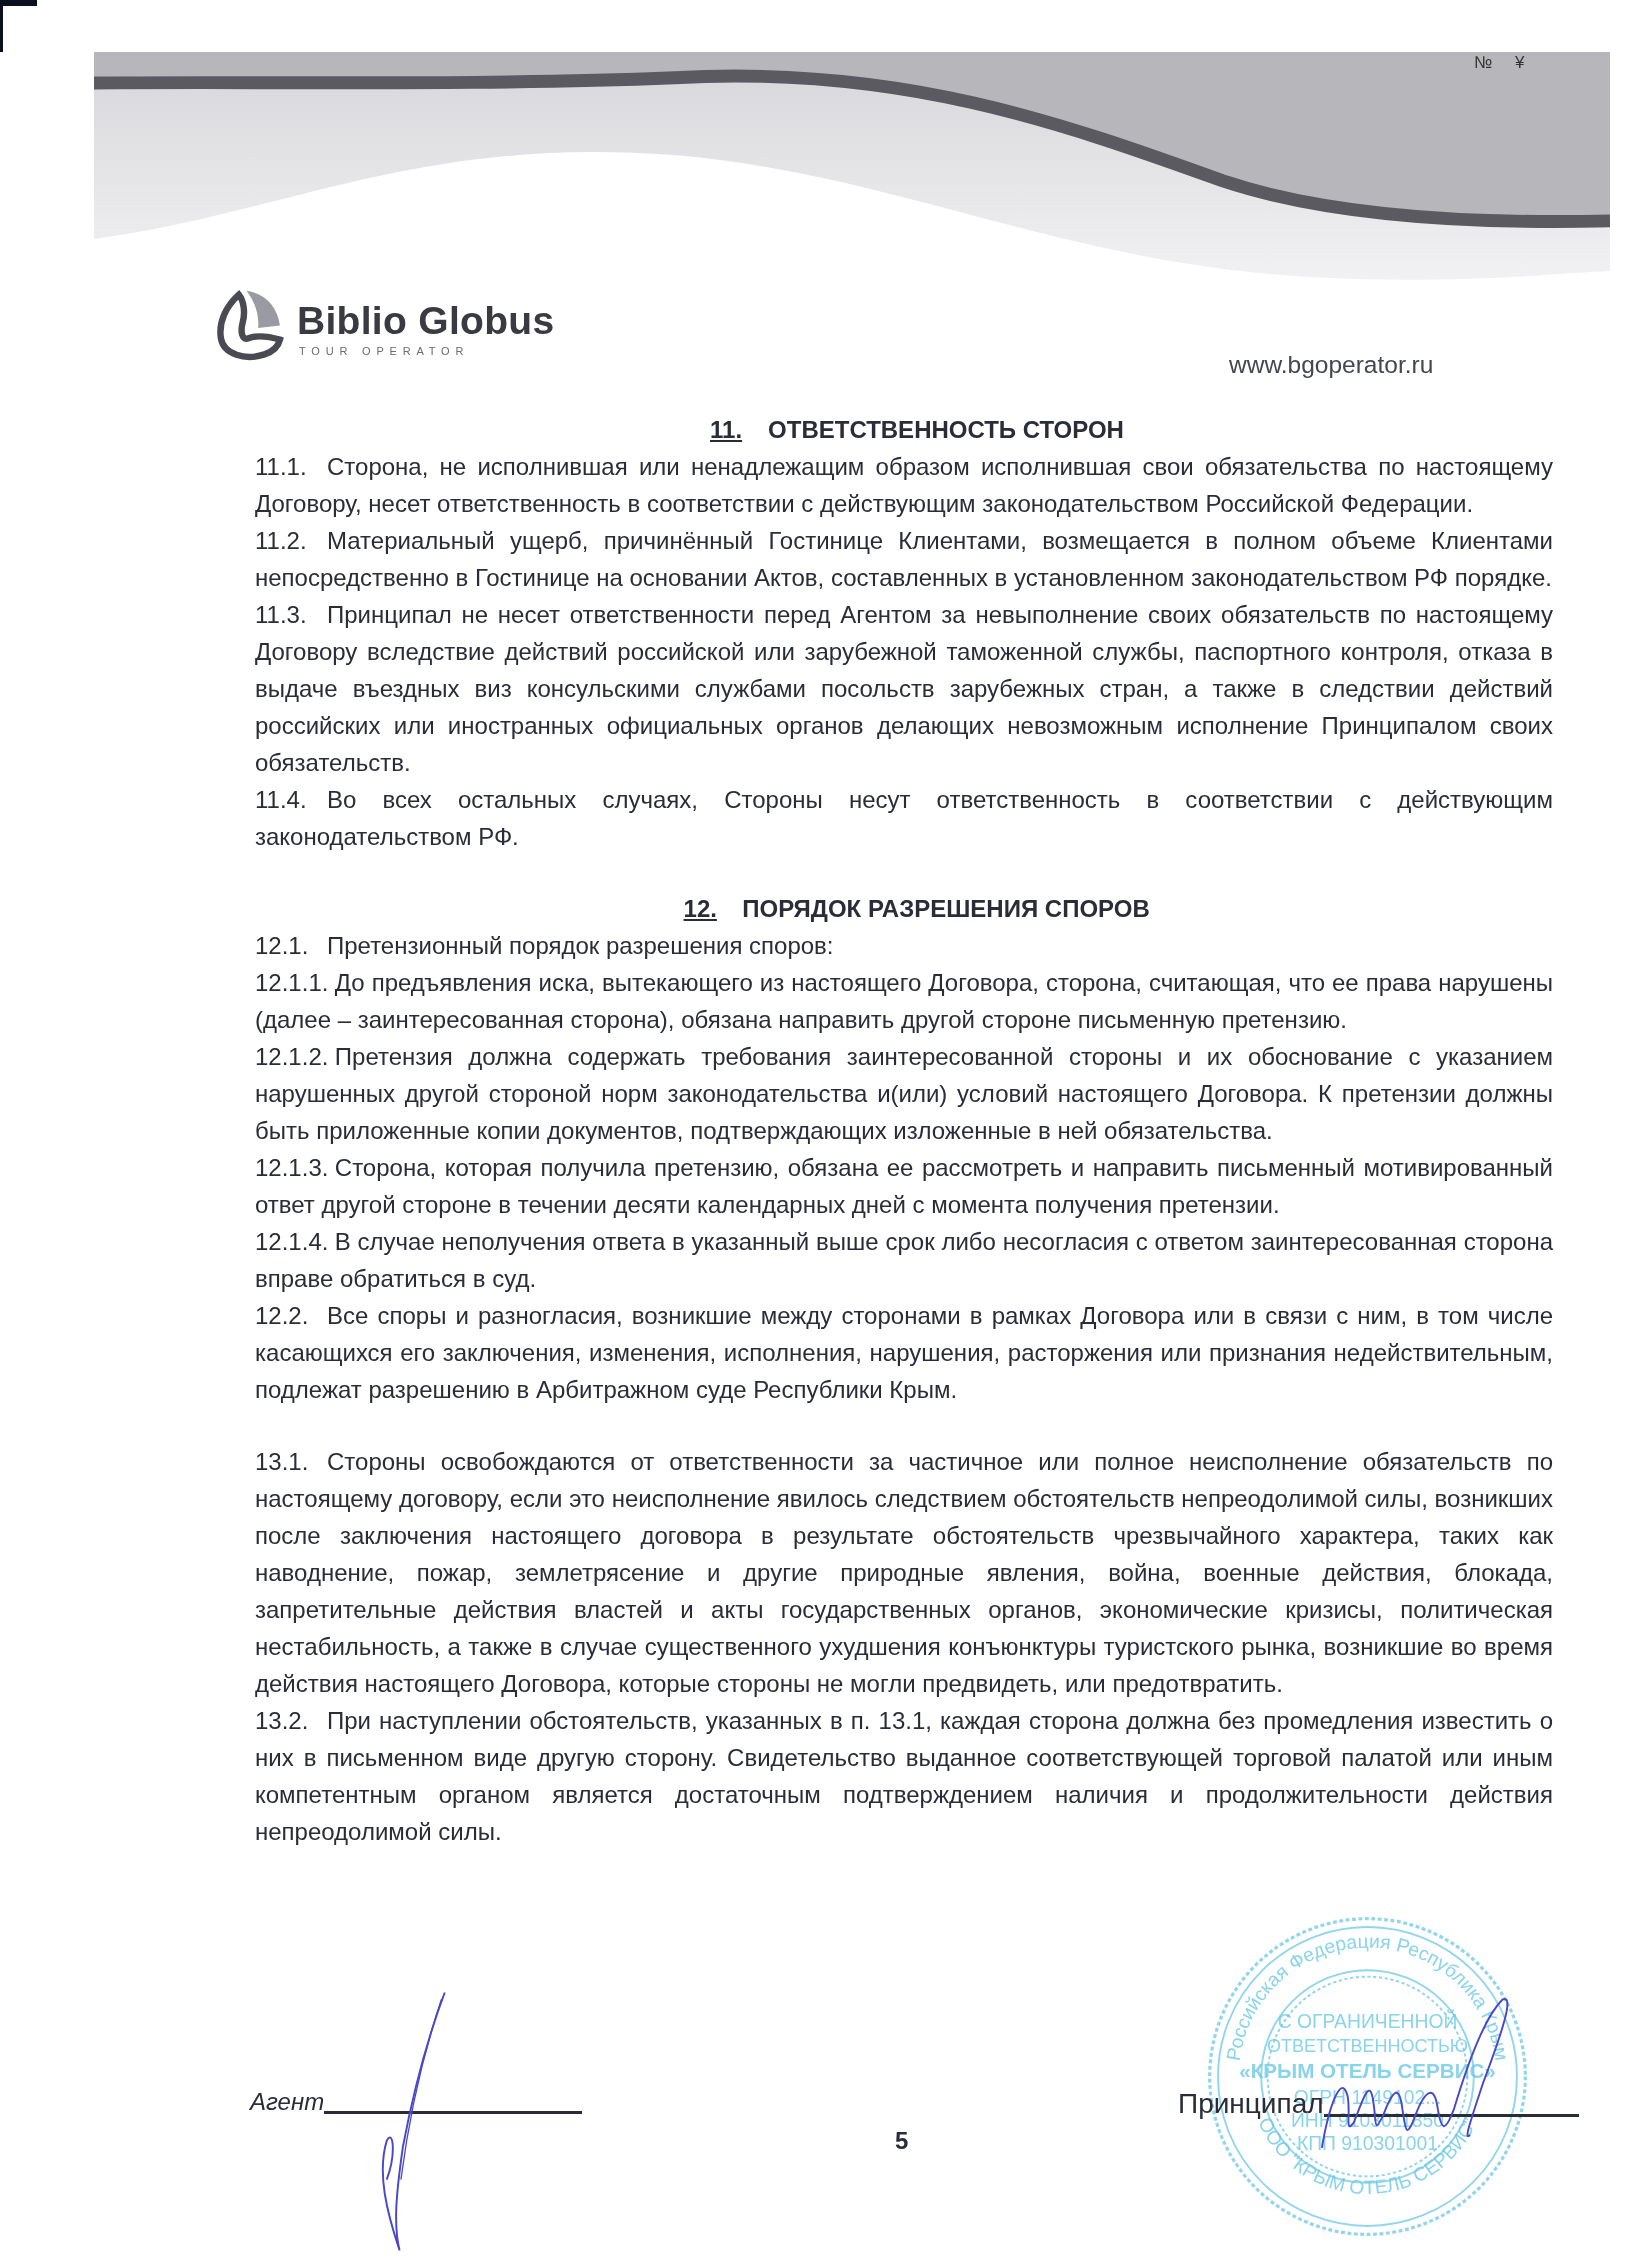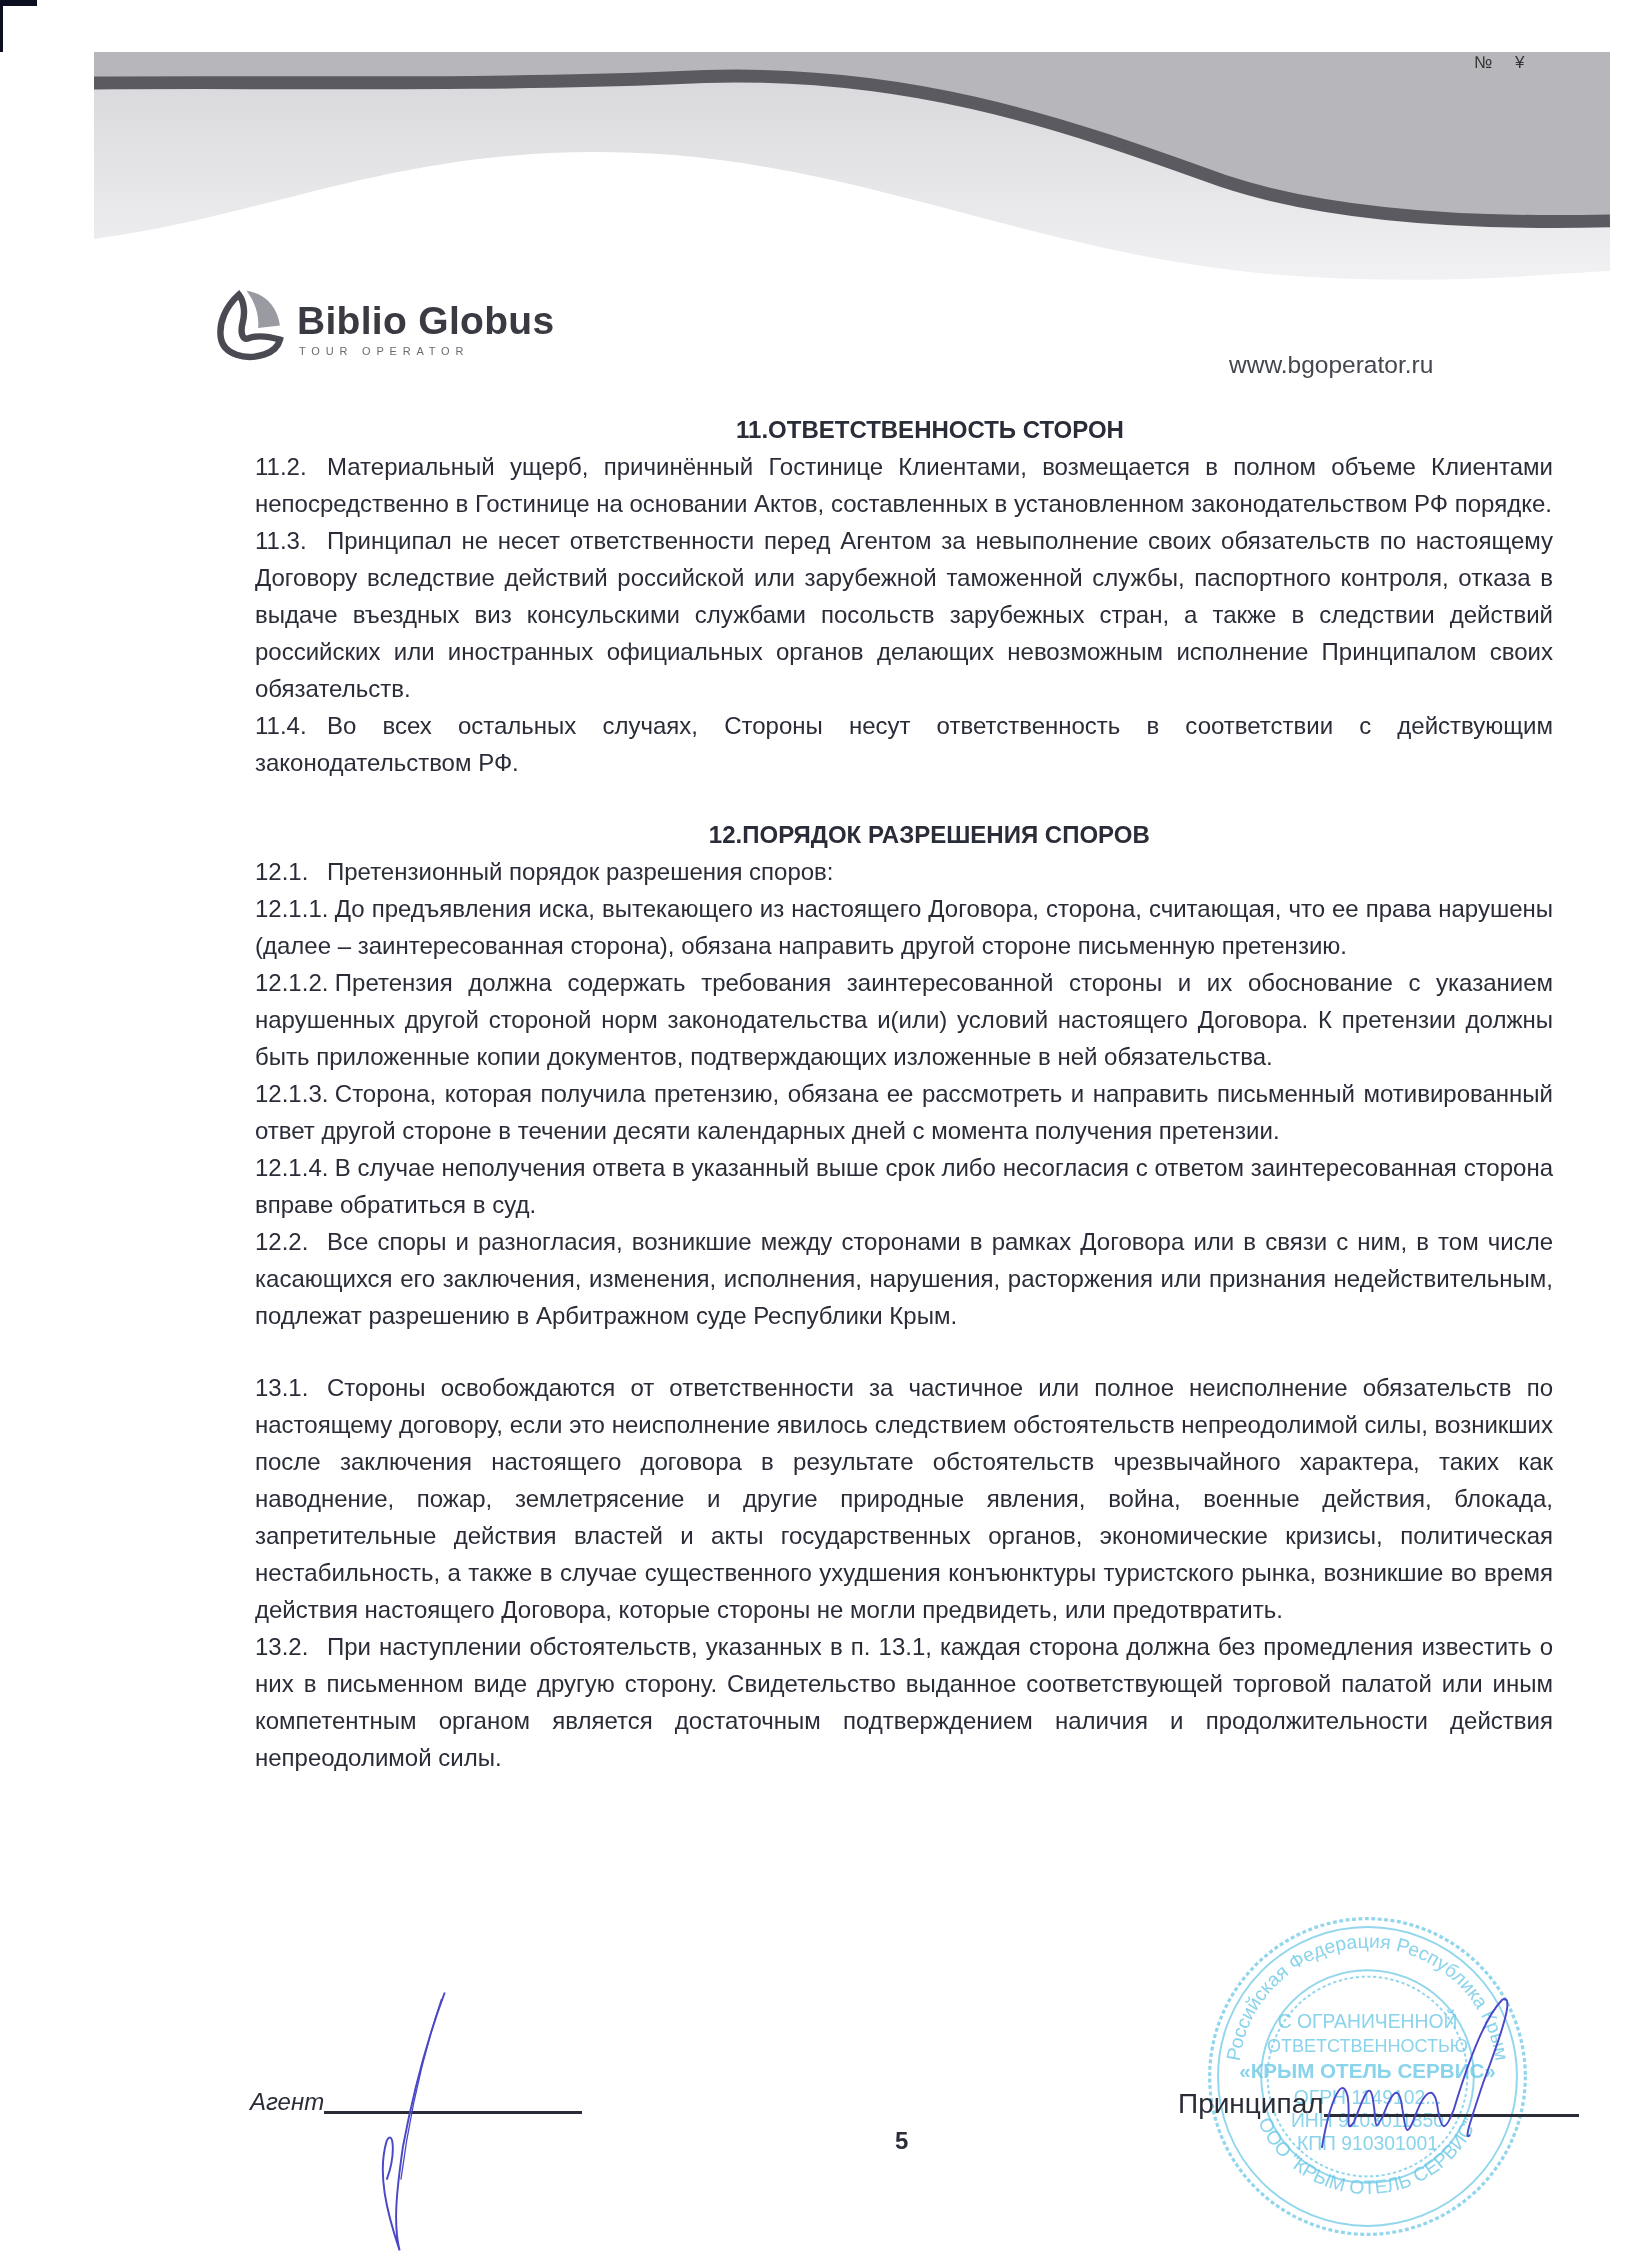--- a/index.html
+++ b/index.html
@@ -20,21 +20,21 @@
   
   .logo { position: absolute; left: 213px; top: 287px; width: 361px; height: 84px; }
   .logo-mark { position: absolute; left: 0; top: 0; width: 71px; height: 77px; }
   .logo-name { position: absolute; left: 84px; top: 11.6px; font-size: 39px; font-weight: bold; color: #3a3b42; letter-spacing: 0.3px; white-space: nowrap; }
   .logo-sub { position: absolute; left: 86px; top: 58px; font-size: 11px; color: #6a6a72; letter-spacing: 5.8px; white-space: nowrap; }
   .site-url { position: absolute; left: 1229px; top: 307px; font-size: 24.5px; color: #444650; white-space: nowrap; margin-top: 44px; }
 
   
   .content { position: absolute; left: 255px; top: 411px; width: 1298px; }
   .h { font-weight: bold; font-size: 24px; text-align: center; height: 37px; line-height: 37px; }
-  .h .num { display: inline-block; width: 84px; text-align: right; }
+  .h .num { display: inline-block; width: 84px; text-align: center; text-decoration: underline; }
   .p { font-size: 24px; line-height: 37px; text-align: justify; }
   .p .n { display: inline-block; min-width: 72px; }
   .p .n.wide { min-width: 0; margin-right: 6.4px; }
   .gap { height: 35px; }
 
   
   .sign-agent { position: absolute; left: 250px; top: 2088px; font-size: 24px; white-space: nowrap; font-style: italic; }
   .sign-principal { position: absolute; left: 1178px; top: 2088px; font-size: 28px; white-space: nowrap; }
   .sign-line { display: inline-block; height: 2.6px; background: #2a2c38; vertical-align: -3.9px; }
   .page-num { position: absolute; left: 895px; top: 2127px; font-size: 24px; font-weight: bold; }
@@ -72,20 +72,21 @@
   <div class="logo-name">Biblio Globus</div>
   <div class="logo-sub">TOUR OPERATOR</div>
 </div>
 <div class="site-url">www.bgoperator.ru</div>
 
 <div class="content">
 
   <div class="h">
     <span class="num">11.</span><span>ОТВЕТСТВЕННОСТЬ СТОРОН</span>
   </div>
+  <div class="p"><span class="n">11.1.</span><span>Сторона, не исполнившая или ненадлежащим образом исполнившая свои обязательства по настоящему Договору, несет ответственность в соответствии с действующим законодательством Российской Федерации.</span></div>
   <div class="p"><span class="n">11.2.</span><span>Материальный ущерб, причинённый Гостинице Клиентами, возмещается в полном объеме Клиентами непосредственно в Гостинице на основании Актов, составленных в установленном законодательством РФ порядке.</span></div>
   <div class="p"><span class="n">11.3.</span><span>Принципал не несет ответственности перед Агентом за невыполнение своих обязательств по настоящему Договору вследствие действий российской или зарубежной таможенной службы, паспортного контроля, отказа в выдаче въездных виз консульскими службами посольств зарубежных стран, а также в следствии действий российских или иностранных официальных органов делающих невозможным исполнение Принципалом своих обязательств.</span></div>
   <div class="p"><span class="n">11.4.</span><span>Во всех остальных случаях, Стороны несут ответственность в соответствии с действующим законодательством РФ.</span></div>
 
   <div class="gap"></div>
 
   <div class="h">
     <span class="num">12.</span><span>ПОРЯДОК РАЗРЕШЕНИЯ СПОРОВ</span>
   </div>
   <div class="p"><span class="n">12.1.</span><span>Претензионный порядок разрешения споров:</span></div>

